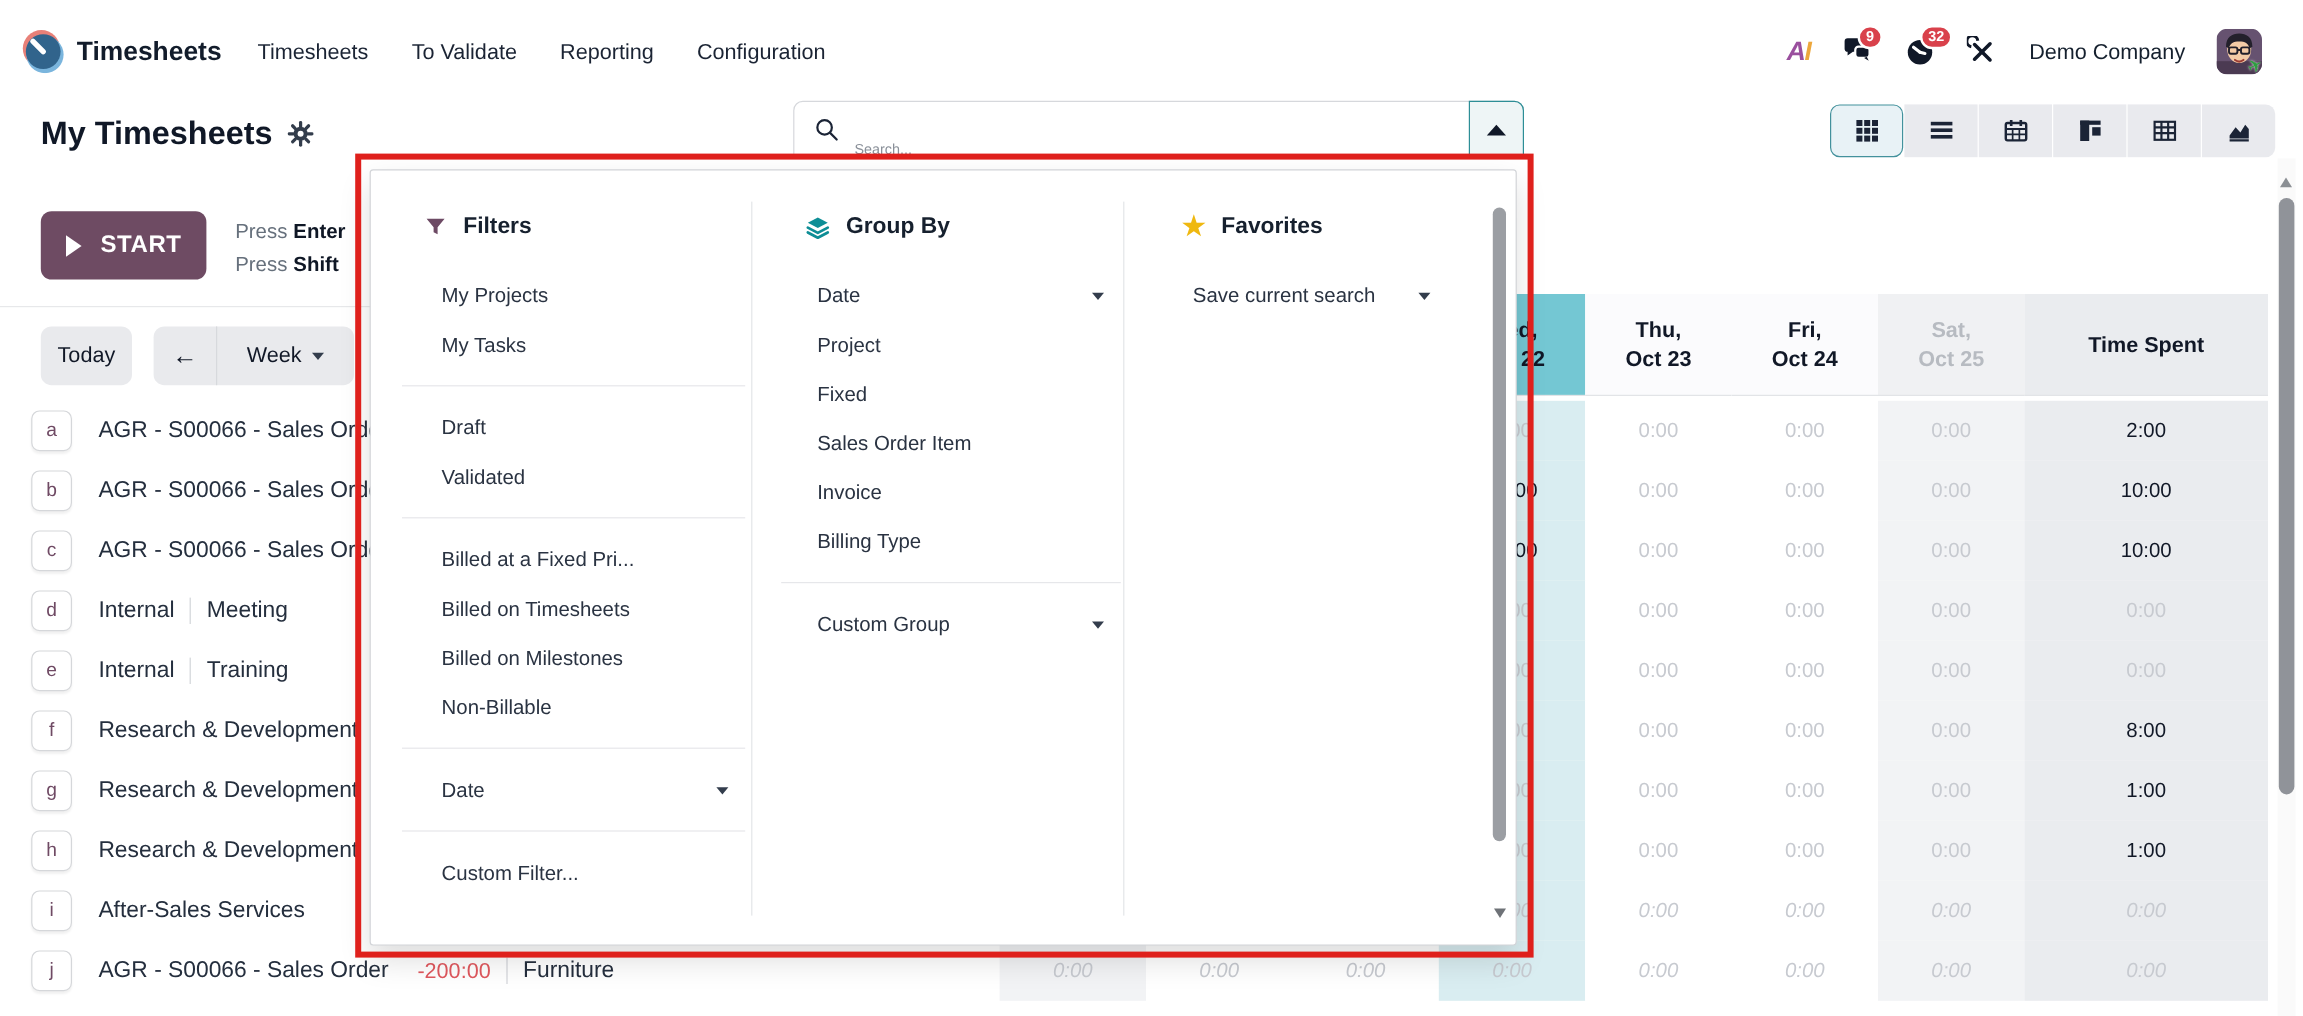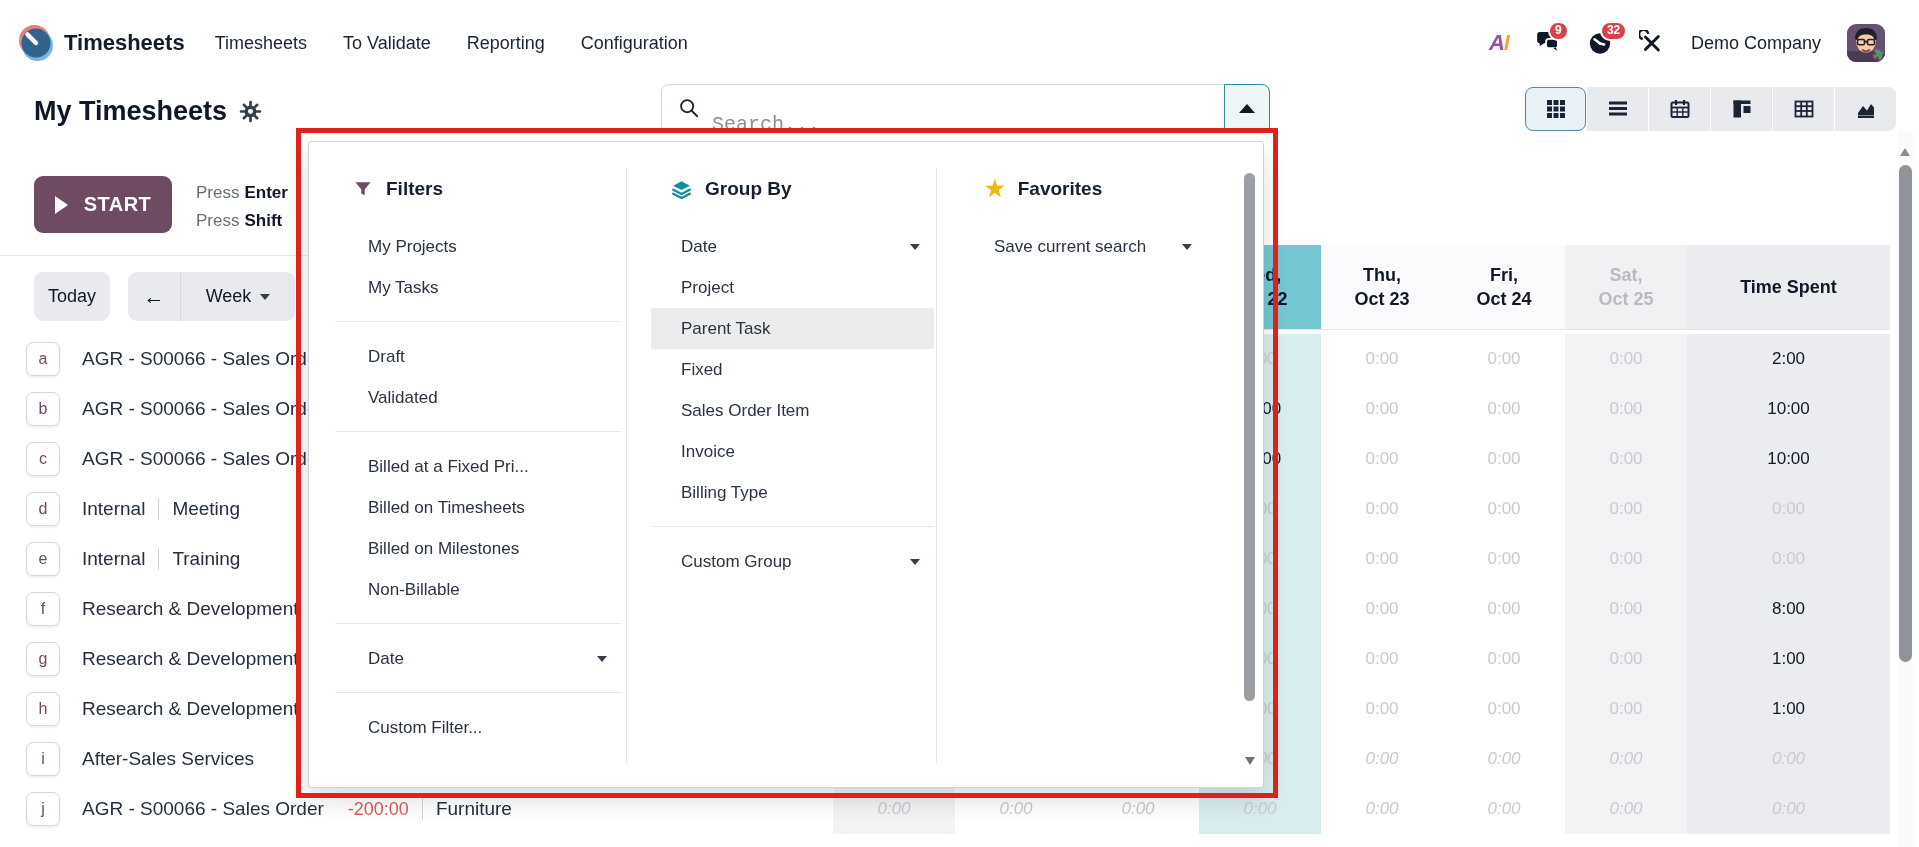--- a/index.html
+++ b/index.html
@@ -22,22 +22,22 @@
   .company{font-size:18px;color:#15202e;cursor:pointer;}
   .avatar{width:38px;height:38px;border-radius:9px;overflow:hidden;position:relative;cursor:pointer;}
   .avatar .plane{position:absolute;right:-1px;bottom:-2px;color:#2f9e41;font-size:15px;
                  transform:rotate(-28deg);text-shadow:0 0 2px #fff;}
 
   
   .page-title{position:absolute;left:34px;top:96px;display:flex;align-items:center;gap:12px;
               font-size:27px;font-weight:600;color:#101827;}
   .search{position:absolute;left:661px;top:84px;width:609px;height:48px;background:#fff;
           border:1px solid #d6d8dc;border-radius:8px 8px 0 0;display:flex;align-items:center;}
-  .search input{border:0;outline:0;flex:1;font-size:20px;color:#3a4452;background:transparent;
-                font-family:Liberation Mono, monospace;margin-top:32px;}
+  .search input{border:0;outline:0;flex:1;font-size:12px;color:#3a4452;background:transparent;
+                font-family:Liberation Sans, sans-serif;margin-top:32px;}
   .search input::placeholder{color:#8a9099;}
   .search .q{margin:0 12px 0 16px;flex:0 0 auto;display:flex;}
   .search-toggle{width:46px;height:48px;margin:-1px -1px -1px 0;border:1px solid #2d8e96;
           background:#eef5f6;border-radius:0 8px 0 0;display:flex;align-items:center;
           justify-content:center;cursor:pointer;}
   .tri-up{width:0;height:0;border-left:8px solid transparent;border-right:8px solid transparent;
           border-bottom:9px solid #101828;}
   .tri-down{width:0;height:0;border-left:6px solid transparent;border-right:6px solid transparent;
           border-top:7px solid #333d4c;}
   .views{position:absolute;left:1525px;top:87px;height:44px;display:flex;}
@@ -555,23 +555,20 @@
   </div>
   <div class="dd-list" id="g-list">
       <div class="dd-item">
         <span class="lbl">Date</span>
         <span class="sp"></span>
         <span class="tri-down"></span>
       </div>
       <div class="dd-item">
         <span class="lbl">Project</span>
       </div>
-      <div class="dd-item hl">
-        <span class="lbl">Parent Task</span>
-      </div>
       <div class="dd-item">
         <span class="lbl">Fixed</span>
       </div>
       <div class="dd-item">
         <span class="lbl">Sales Order Item</span>
       </div>
       <div class="dd-item">
         <span class="lbl">Invoice</span>
       </div>
       <div class="dd-item">

